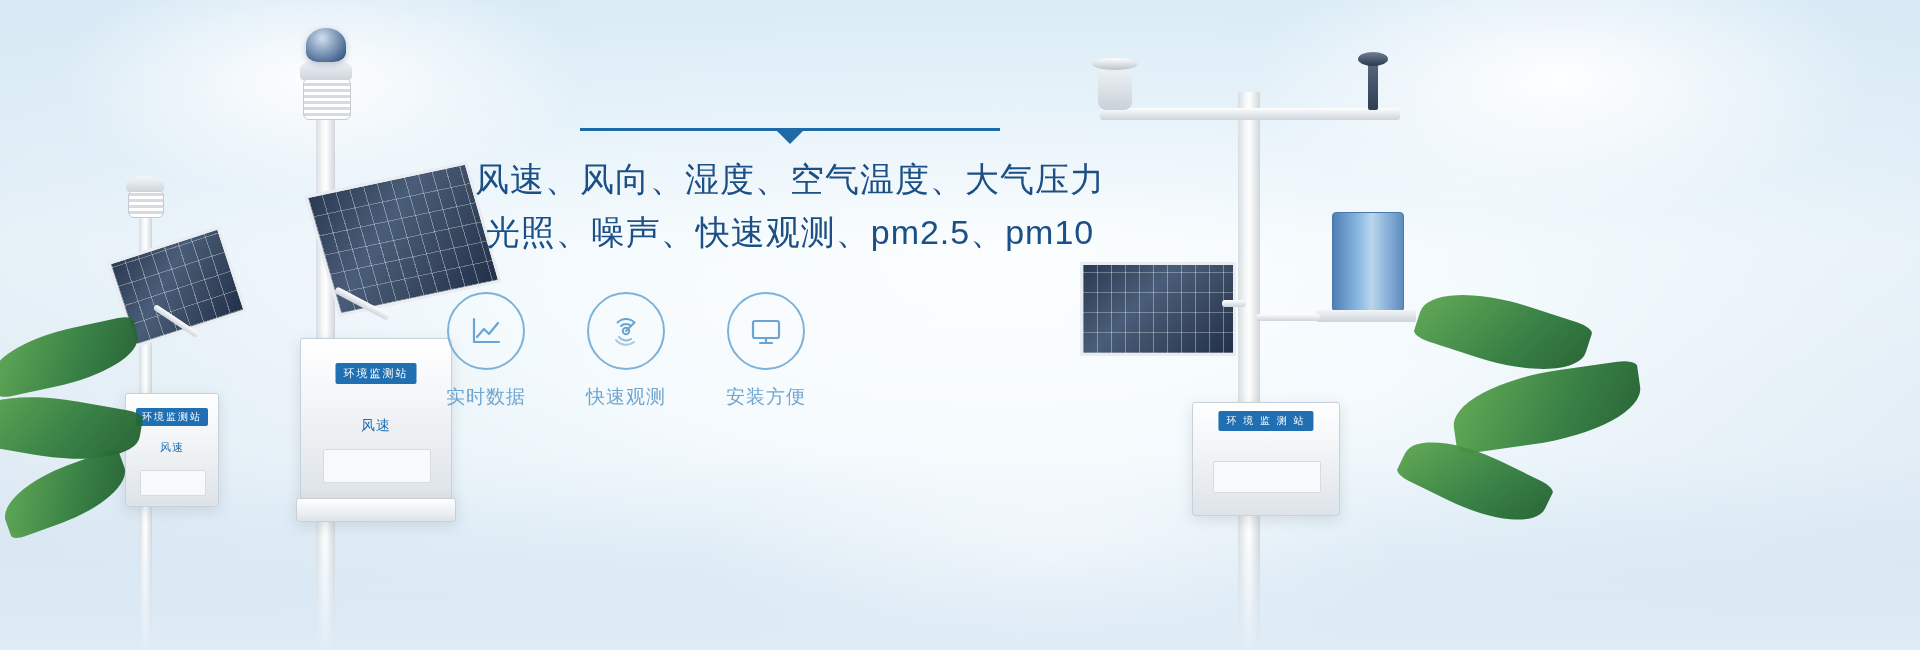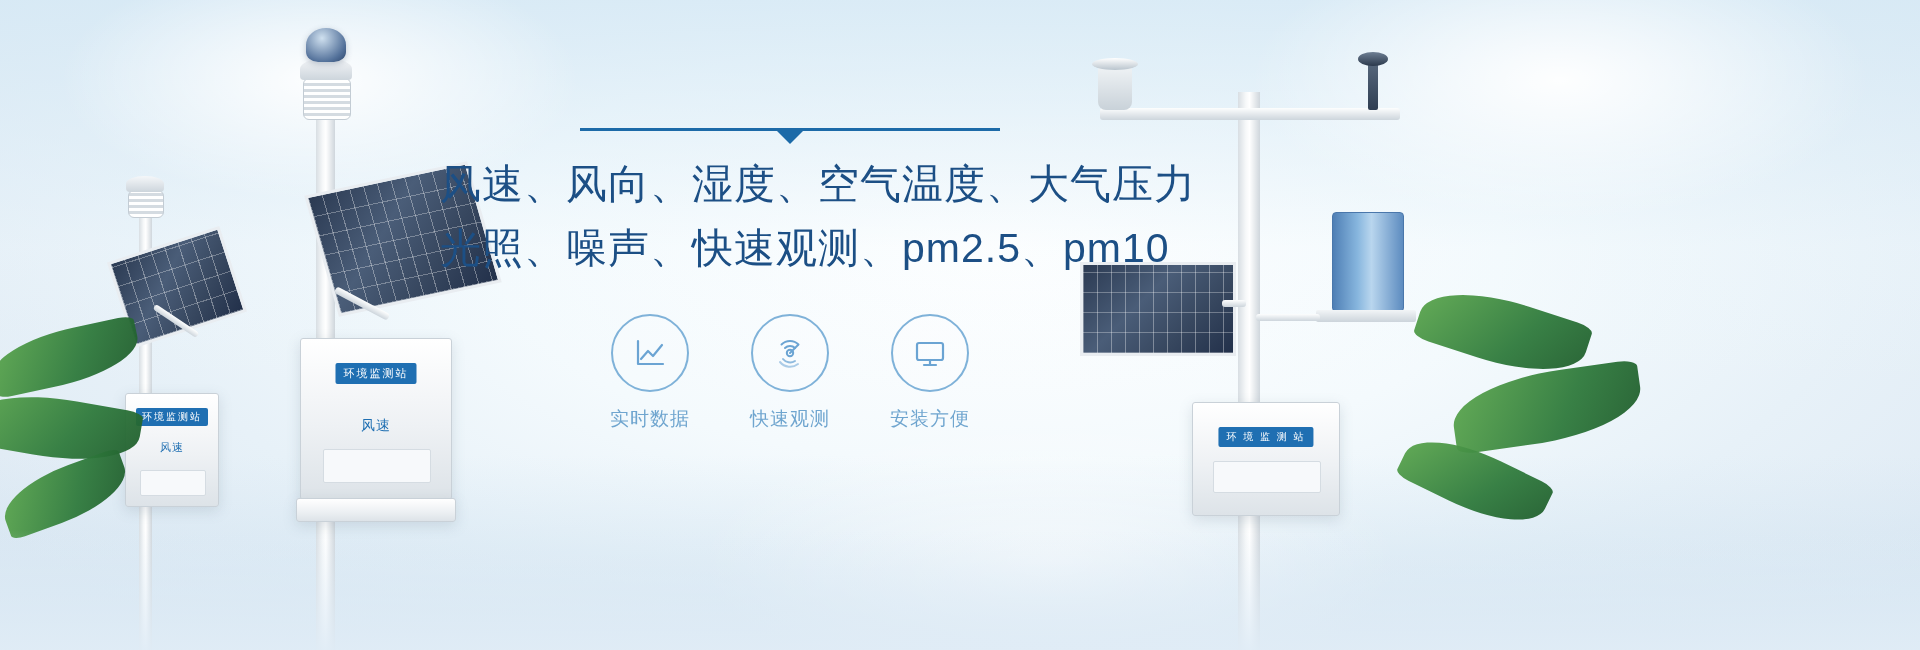--- a/index.html
+++ b/index.html
@@ -44,26 +44,26 @@
   .divider{
     position:relative;width:420px;margin:32px auto 0 auto;height:3px;background:#1c6aa8;
   }
   .divider:after{
     content:"";position:absolute;left:50%;top:3px;transform:translateX(-50%);
     border-left:13px solid transparent;border-right:13px solid transparent;
     border-top:13px solid #1c6aa8;
   }
 
   .sub{
-    margin-top:22px;font-size:41px;line-height:1.55;color:#1c4f85;
+    margin-top:22px;font-size:34px;line-height:1.55;color:#1c4f85;
     letter-spacing:1px;white-space:nowrap;font-weight:400;
   }
 
   .features{
-    display:flex;justify-content:center;gap:48px;margin-top:34px;
+    display:flex;gap:48px;margin-top:34px;
   }
   .feature{width:92px;display:flex;flex-direction:column;align-items:center;}
   .fcircle{
     width:74px;height:74px;border-radius:50%;border:2px solid #7fb2d9;
     display:flex;align-items:center;justify-content:center;
     background:rgba(255,255,255,.18);
   }
   .fcircle svg{display:block;}
   .flabel{
     margin-top:14px;font-size:19px;color:#6fa5cf;letter-spacing:1px;white-space:nowrap;
@@ -170,21 +170,21 @@
 
     <div class="panel-dark" style="position:absolute;left:1080px;top:262px;width:150px;height:88px;"></div>
     <div class="arm" style="position:absolute;left:1222px;top:300px;width:24px;height:7px;"></div>
 
     <div class="rain-gauge" style="position:absolute;left:1332px;top:212px;width:70px;height:98px;"></div>
     <div style="position:absolute;left:1316px;top:310px;width:100px;height:12px;
                 background:linear-gradient(180deg,#f2f5f7,#ccd4db);border-radius:2px;"></div>
     <div class="arm" style="position:absolute;left:1256px;top:314px;width:64px;height:7px;"></div>
 
     <div class="box" style="position:absolute;left:1192px;top:402px;width:146px;height:112px;">
-      <div class="badge" style="top:24px;font-size:10px;">环 境 监 测 站</div>
+      <div class="badge" style="top:8px;font-size:10px;">环 境 监 测 站</div>
       <div style="position:absolute;left:20px;top:58px;width:106px;height:30px;background:#f7f9fb;border:1px solid #d5dce2;border-radius:2px;"></div>
     </div>
   </div>
 
   <div class="leaf" style="left:-10px;top:330px;width:150px;height:54px;transform:rotate(-12deg);"></div>
   <div class="leaf" style="left:-30px;top:398px;width:170px;height:60px;transform:rotate(10deg);"></div>
   <div class="leaf" style="left:0px;top:468px;width:130px;height:52px;transform:rotate(-20deg);"></div>
   <div class="leaf" style="left:1418px;top:300px;width:170px;height:64px;transform:rotate(18deg);"></div>
   <div class="leaf" style="left:1452px;top:372px;width:190px;height:70px;transform:rotate(-8deg);"></div>
   <div class="leaf" style="left:1400px;top:452px;width:150px;height:58px;transform:rotate(26deg);"></div>

